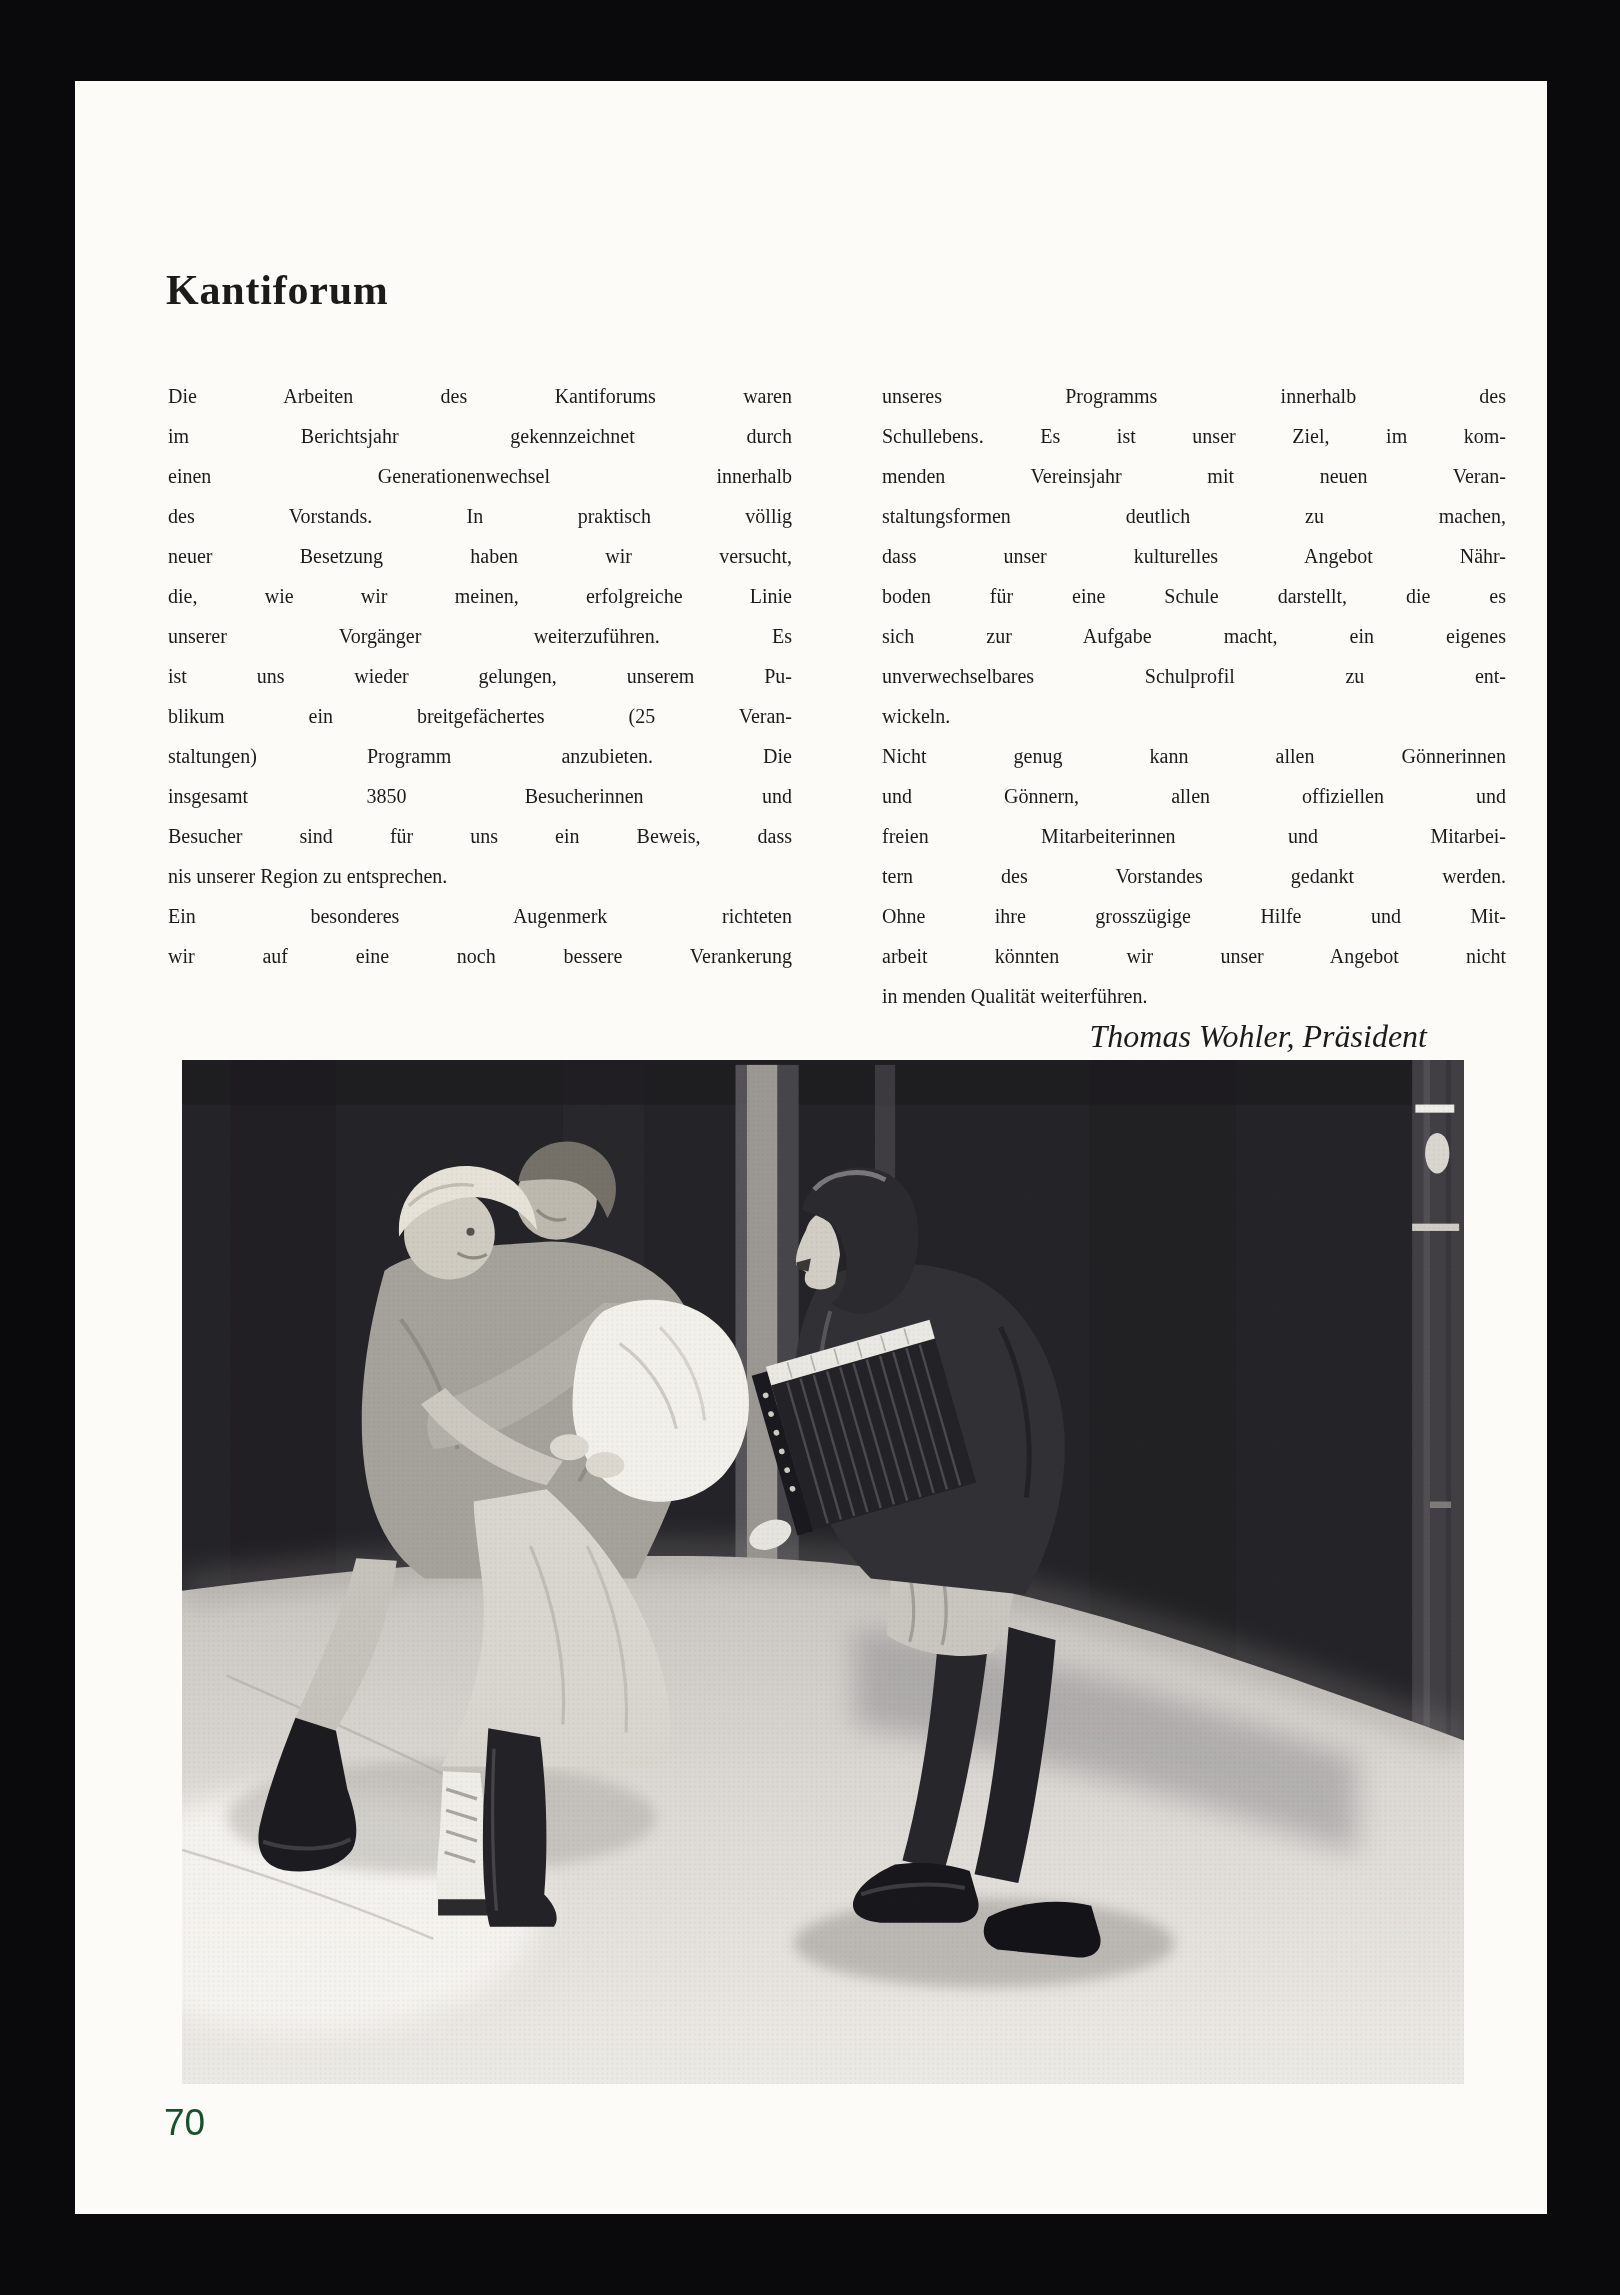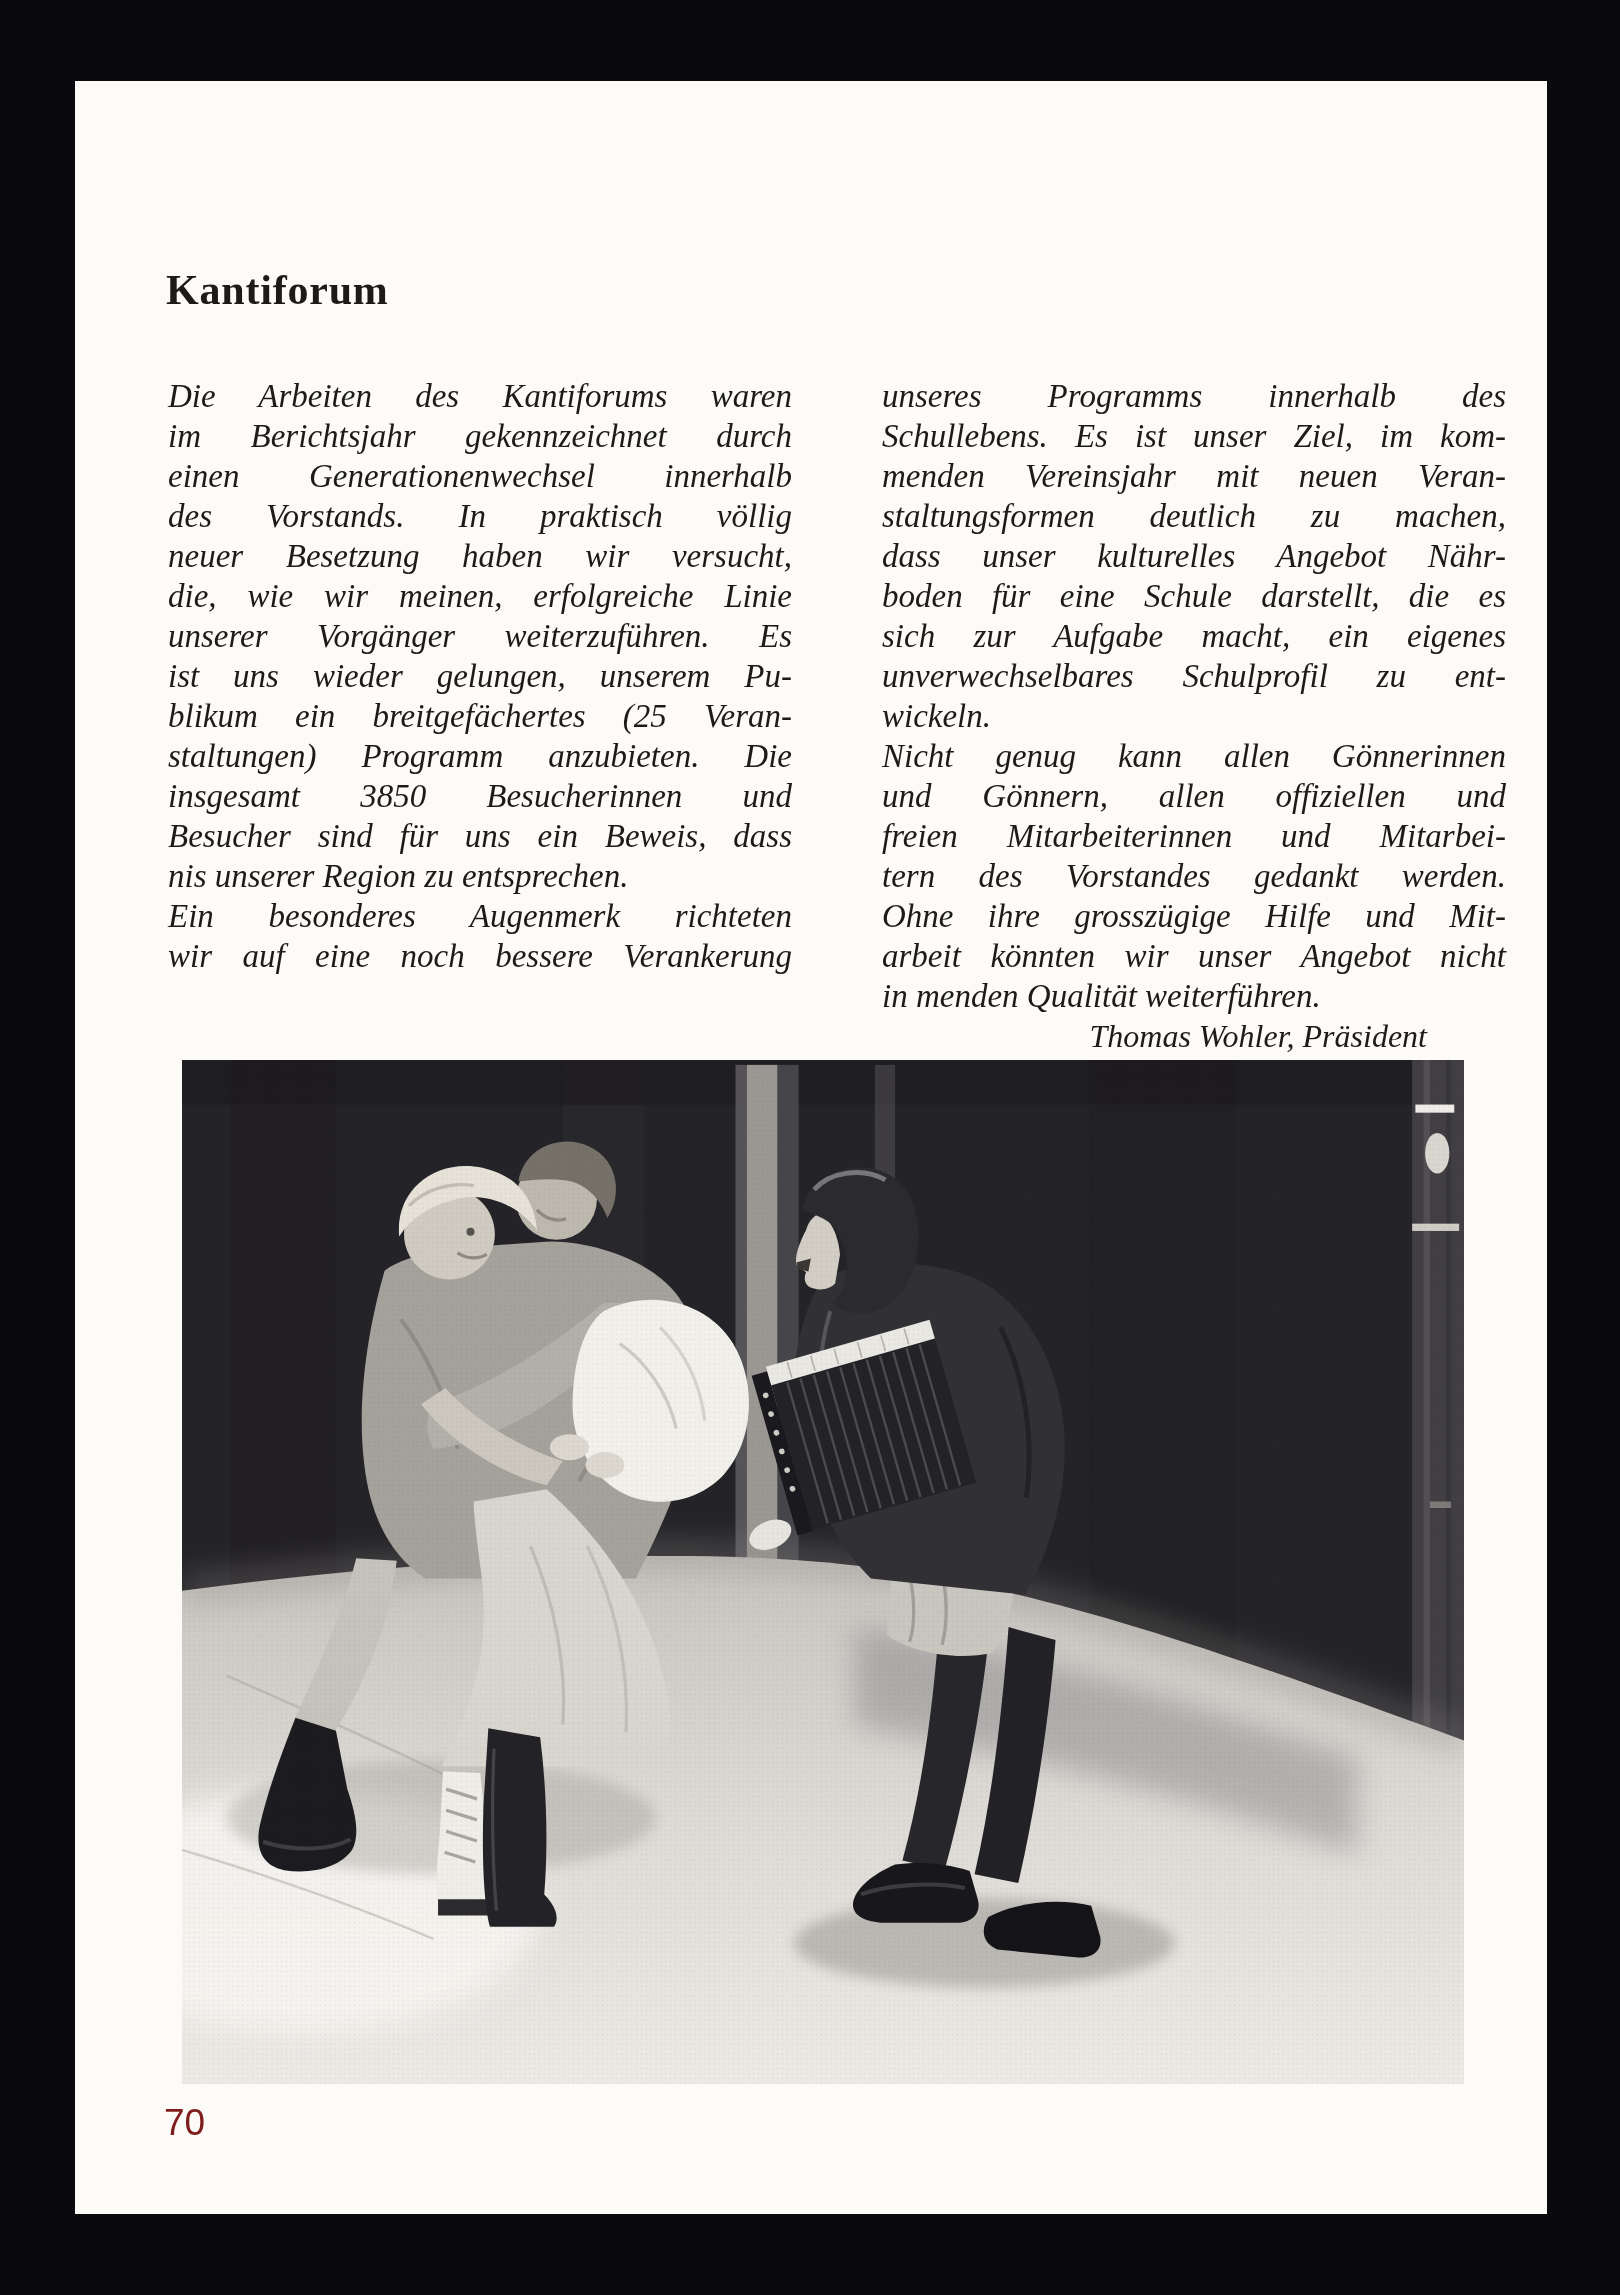--- a/index.html
+++ b/index.html
@@ -1,29 +1,29 @@
 <!DOCTYPE html>
 <html style="font-size:13px"><head>
 <meta charset="utf-8">
 <style>
   html,body{margin:0;padding:0;background:#0a0a0d;}
   #canvas{position:relative;width:1621px;height:2295px;background:#0a0a0d;overflow:hidden;
           font-family:"Liberation Serif", serif;color:#1c1b19;}
   #page{position:absolute;left:75px;top:81px;width:1472px;height:2133px;background:#fcfbf8;}
   #title{position:absolute;left:91px;top:159px;font-size:42px;font-weight:700;letter-spacing:0.8px;line-height:45px;}
-  .col{position:absolute;top:295px;width:624px;font-size:33px;line-height:40px;font-style:italic;}
+  .col{position:absolute;top:295px;width:624px;font-size:20px;line-height:40px;}
   #col-left{left:93px;}
   #col-right{left:767px;margin-left:40px;}
   .line{height:40px;white-space:normal;}
   .al-j{text-align:justify;text-align-last:justify;}
   .al-l{text-align:right;text-align-last:left;}
   #signature{position:absolute;left:728px;top:935px;width:624px;font-size:32px;line-height:40px;
              font-style:italic;text-align:right;}
   #page-number{position:absolute;left:89px;top:2021px;font-family:"Liberation Sans",sans-serif;
-               font-size:37px;color:#7f1d1d;text-align:right;}
+               font-size:37px;color:#14532d;text-align:right;}
   #photo{position:absolute;left:107px;top:979px;width:1282px;height:1024px;background:#242327;}
   #photo svg{display:block;width:100%;height:100%;}
 </style>
 </head>
 <body>
 
 <div id="canvas">
   <div id="page">
 
     <h1 id="title">Kantiforum</h1>

